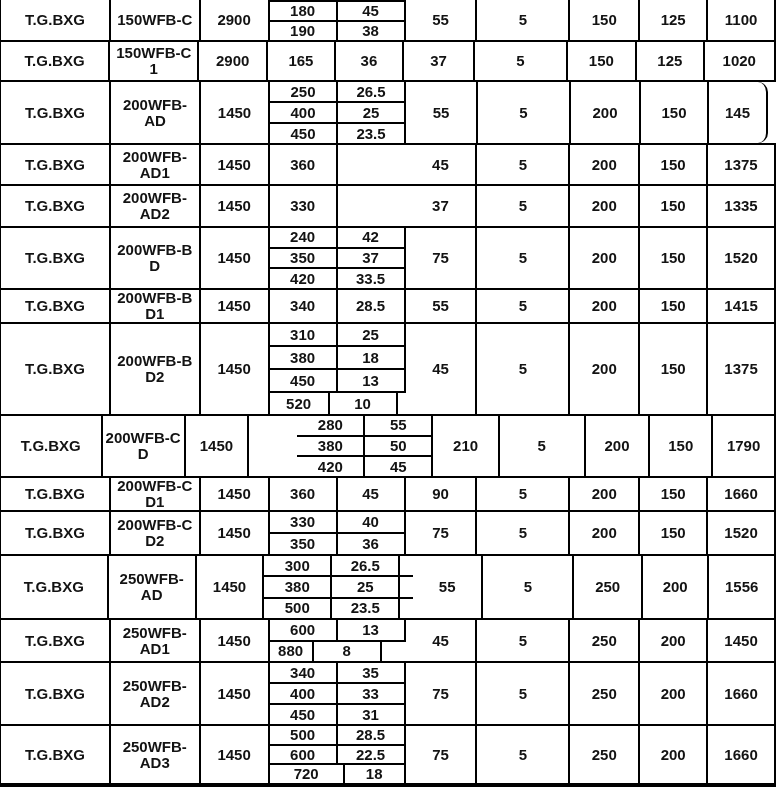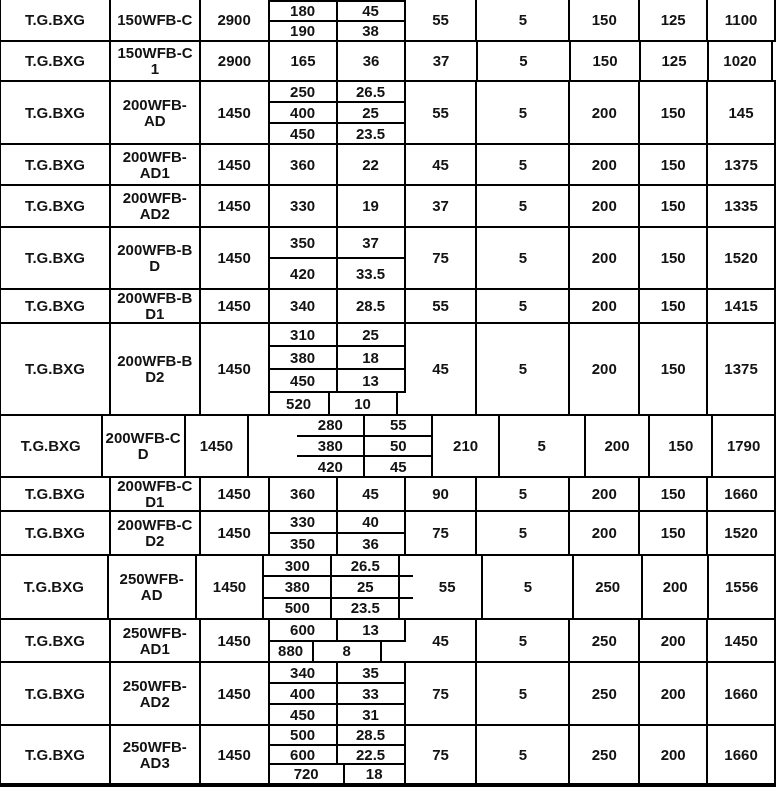--- a/index.html
+++ b/index.html
@@ -82,21 +82,21 @@
       <div class="stack" style="width: 136px;">
         <div class="pair">
           <div class="cell" style="width: 68px;">165</div>
           <div class="cell" style="width: 68px;">36</div>
         </div>
       </div>
       <div class="cell" style="width: 72px;">37</div>
       <div class="cell" style="width: 93px;">5</div>
       <div class="cell" style="width: 70px;">150</div>
       <div class="cell" style="width: 68px;">125</div>
-      <div class="cell" style="width: 64px;">1020</div>
+      <div class="cell" style="width: 72px;">1020</div>
     </div>
     <div class="row" style="height: 63px;">
       <div class="cell" style="width: 110px;">T.G.BXG</div>
       <div class="cell model" style="width: 90px;">200WFB-
 AD</div>
       <div class="cell" style="width: 69px;">1450</div>
       <div class="stack" style="width: 136px;">
         <div class="pair">
           <div class="cell" style="width: 68px;">250</div>
           <div class="cell" style="width: 68px;">26.5</div>
@@ -107,62 +107,64 @@
         </div>
         <div class="pair">
           <div class="cell" style="width: 68px;">450</div>
           <div class="cell" style="width: 68px;">23.5</div>
         </div>
       </div>
       <div class="cell" style="width: 72px;">55</div>
       <div class="cell" style="width: 93px;">5</div>
       <div class="cell" style="width: 70px;">200</div>
       <div class="cell" style="width: 68px;">150</div>
-      <div class="cell" style="width: 68px;">145</div>
+      <div class="cell" style="width: 59px; border-radius: 10px;">145</div>
     </div>
     <div class="row" style="height: 41px;">
       <div class="cell" style="width: 110px;">T.G.BXG</div>
       <div class="cell model" style="width: 90px;">200WFB-
 AD1</div>
       <div class="cell" style="width: 69px;">1450</div>
       <div class="stack" style="width: 136px;">
         <div class="pair">
           <div class="cell" style="width: 68px;">360</div>
-          <div class="cell" style="width: 68px;">22</div>
         </div>
       </div>
       <div class="cell" style="width: 72px;">45</div>
       <div class="cell" style="width: 93px;">5</div>
       <div class="cell" style="width: 70px;">200</div>
       <div class="cell" style="width: 68px;">150</div>
       <div class="cell" style="width: 68px;">1375</div>
     </div>
     <div class="row" style="height: 42px;">
       <div class="cell" style="width: 110px;">T.G.BXG</div>
       <div class="cell model" style="width: 90px;">200WFB-
 AD2</div>
       <div class="cell" style="width: 69px;">1450</div>
       <div class="stack" style="width: 136px;">
         <div class="pair">
           <div class="cell" style="width: 68px;">330</div>
-          <div class="cell" style="width: 68px;">19</div>
         </div>
       </div>
       <div class="cell" style="width: 72px;">37</div>
       <div class="cell" style="width: 93px;">5</div>
       <div class="cell" style="width: 70px;">200</div>
       <div class="cell" style="width: 68px;">150</div>
       <div class="cell" style="width: 68px;">1335</div>
     </div>
     <div class="row" style="height: 62px;">
       <div class="cell" style="width: 110px;">T.G.BXG</div>
       <div class="cell model" style="width: 90px;">200WFB-B
 D</div>
       <div class="cell" style="width: 69px;">1450</div>
       <div class="stack" style="width: 136px;">
+        <div class="pair">
+          <div class="cell" style="width: 68px;">240</div>
+          <div class="cell" style="width: 68px;">42</div>
+        </div>
         <div class="pair">
           <div class="cell" style="width: 68px;">350</div>
           <div class="cell" style="width: 68px;">37</div>
         </div>
         <div class="pair">
           <div class="cell" style="width: 68px;">420</div>
           <div class="cell" style="width: 68px;">33.5</div>
         </div>
       </div>
       <div class="cell" style="width: 72px;">75</div>

